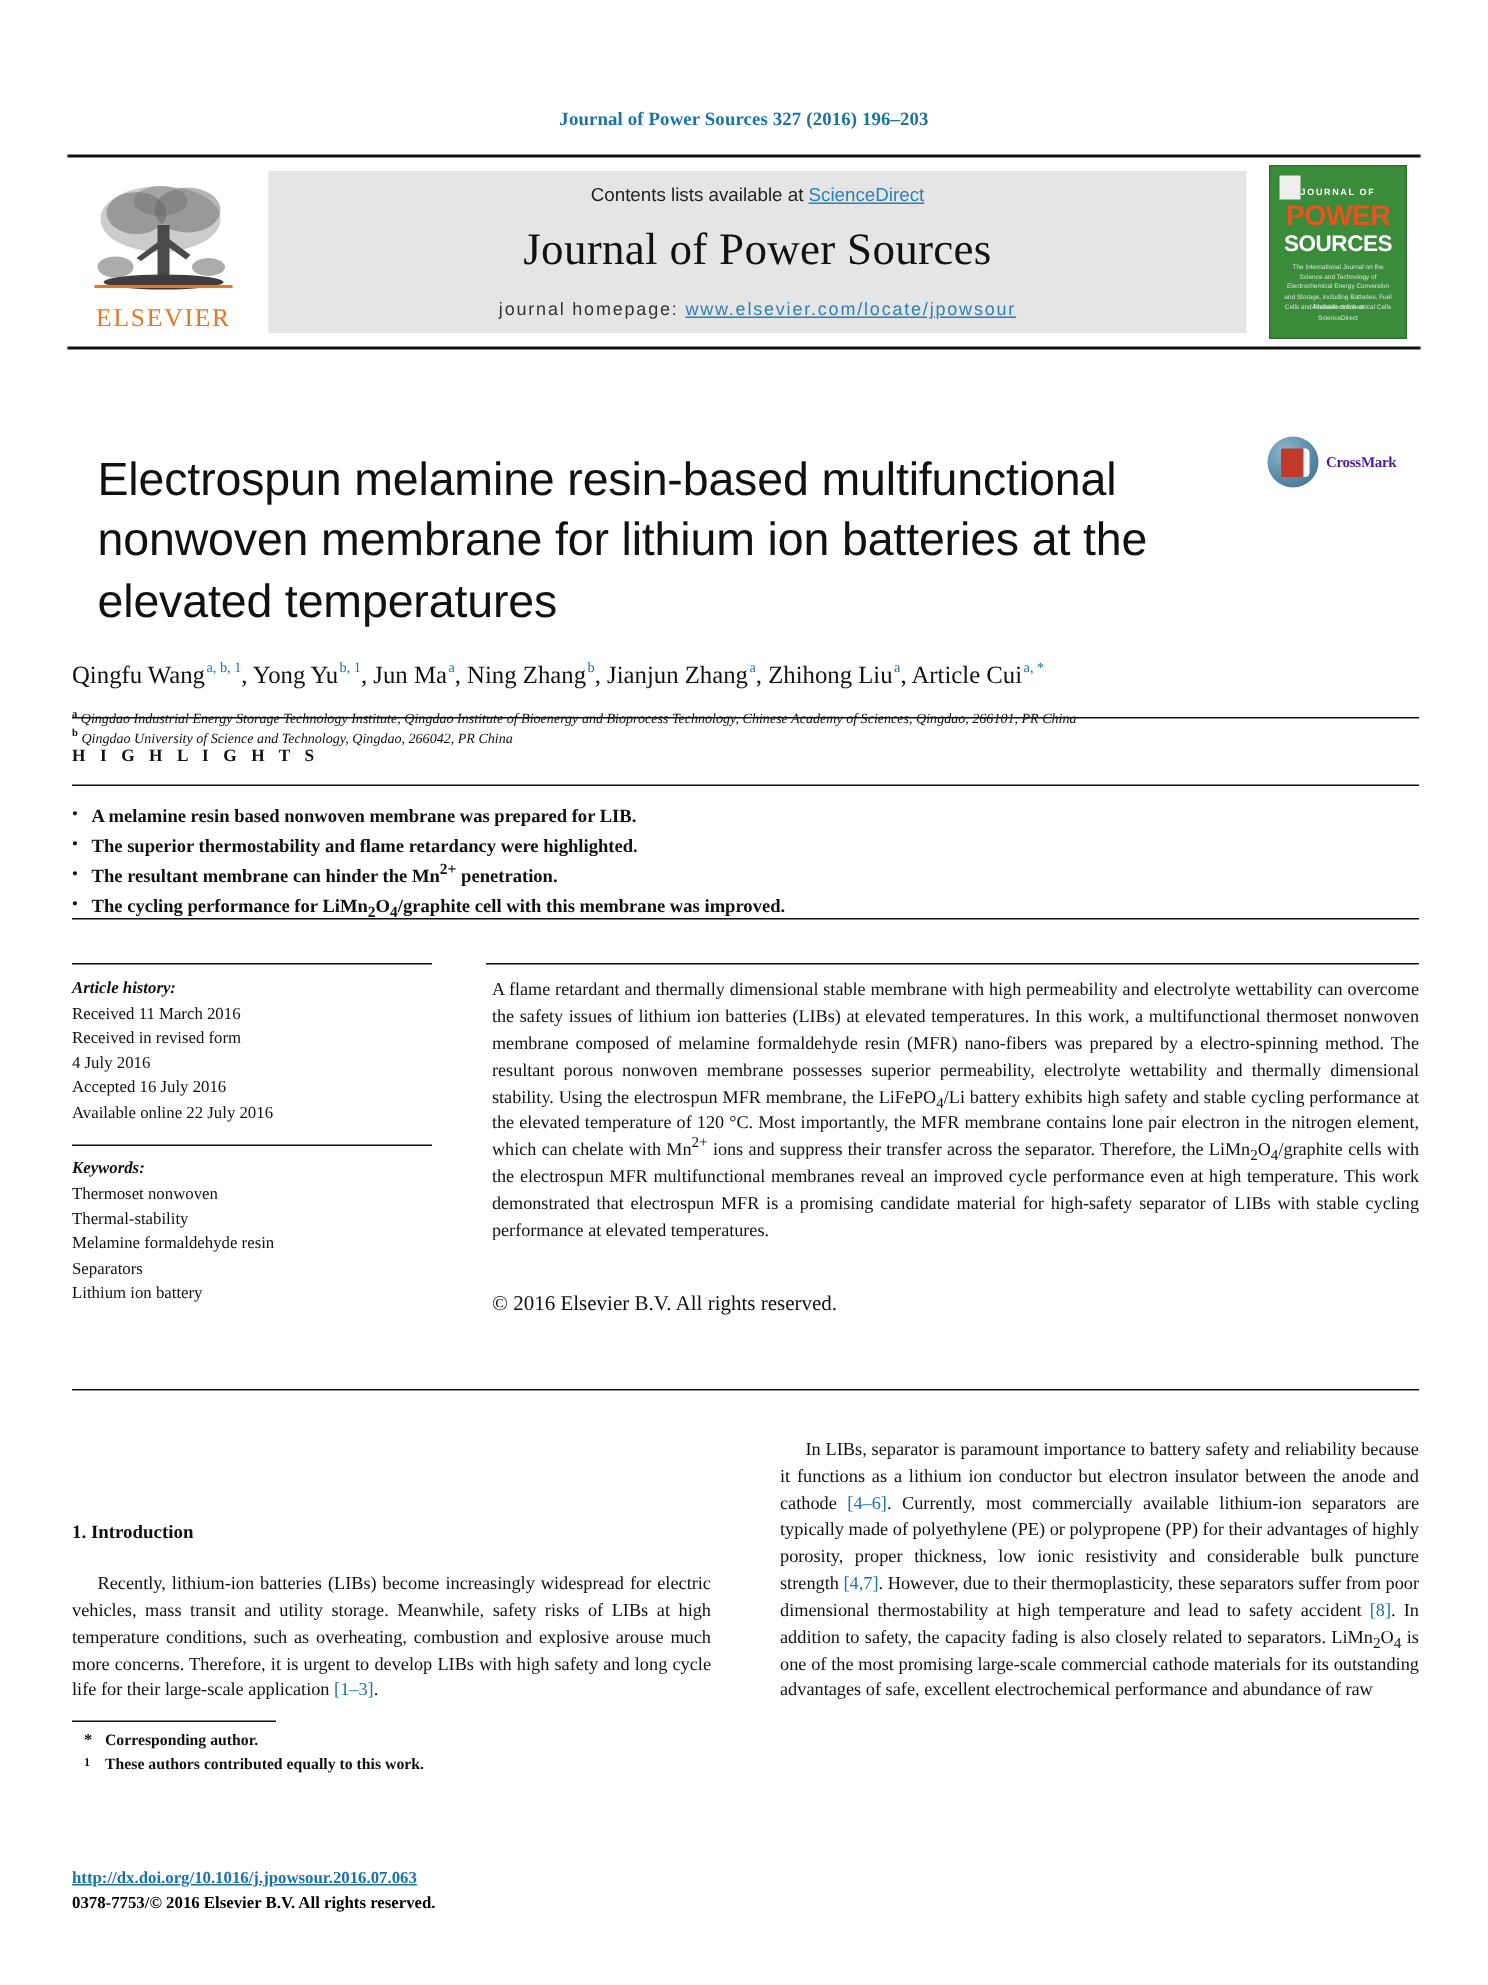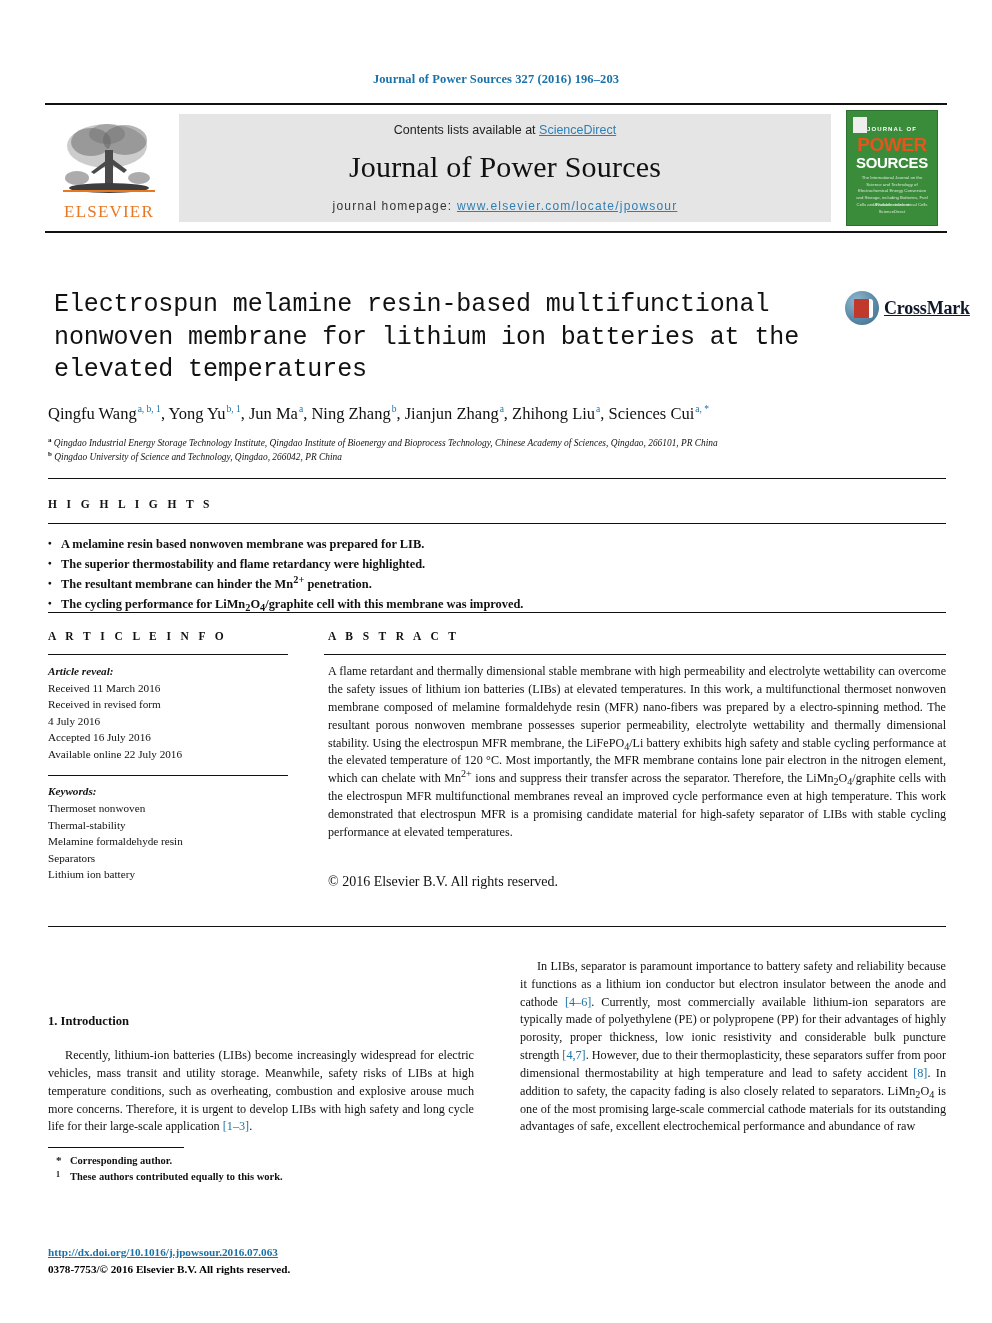--- a/index.html
+++ b/index.html
@@ -190,25 +190,25 @@
   }
 
   
   .title-area {
     position: absolute;
     top: 283px;
     left: 48px;
     width: 790px;
   }
   h1.article-title {
-    font-family: Liberation Mono, monospace;
-    font-size: 25px;
+    font-family: Liberation Sans, sans-serif;
+    font-size: 31px;
     font-weight: normal;
     line-height: 1.30;
-    margin: 6px;
+    margin: 17px;
     color: #111;
     letter-spacing: -0.1px;
   }
   .authors {
     margin-top: 15px;
     font-family: "Liberation Serif", serif;
     font-size: 16.5px;
     line-height: 1.45;
     color: #111;
   }
@@ -262,25 +262,24 @@
     content: "";
     position: absolute;
     right: -3px; top: 0;
     width: 4px; height: 19px;
     background: #fdfdfd;
     border-radius: 0 3px 3px 0;
   }
   .crossmark-label {
     font-family: "Liberation Serif", serif;
     font-weight: bold;
-    font-size: 18px;
-    color: #0f172a;
+    font-size: 10px;
+    color: #4c1d95;
     margin-left: 5px;
     letter-spacing: -0.2px;
-    text-decoration: underline;
   }
 
   
   .rule-thin {
     position: absolute;
     left: 48px;
     width: 898px;
     border-top: 1px solid #111;
   }
 
@@ -511,21 +510,21 @@
           <div class="cover-sub">The International Journal on the Science and Technology of Electrochemical Energy Conversion and Storage, including Batteries, Fuel Cells and Photoelectrochemical Cells</div>
           <div class="cover-foot">Available online at<br>ScienceDirect</div>
         </div>
       </div>
 
     </div>
   </div>
 
   <div class="title-area">
     <h1 class="article-title">Electrospun melamine resin-based multifunctional nonwoven membrane for lithium ion batteries at the elevated temperatures</h1>
-    <div class="authors"><span>Qingfu Wang</span><sup>a, b, 1</sup>, <span>Yong Yu</span><sup>b, 1</sup>, <span>Jun Ma</span><sup>a</sup>, <span>Ning Zhang</span><sup>b</sup>, <span>Jianjun Zhang</span><sup>a</sup>, <span>Zhihong Liu</span><sup>a</sup>, <span>Sciences Cui</span><sup>a, *</sup></div>
+    <div class="authors"><span>Qingfu Wang</span><sup>a, b, 1</sup>, <span>Yong Yu</span><sup>b, 1</sup>, <span>Jun Ma</span><sup>a</sup>, <span>Ning Zhang</span><sup>b</sup>, <span>Jianjun Zhang</span><sup>a</sup>, <span>Zhihong Liu</span><sup>a</sup>, <span>Article Cui</span><sup>a, *</sup></div>
     <div class="affiliations">
         <div><sup>a</sup> Qingdao Industrial Energy Storage Technology Institute, Qingdao Institute of Bioenergy and Bioprocess Technology, Chinese Academy of Sciences, Qingdao, 266101, PR China</div>
         <div><sup>b</sup> Qingdao University of Science and Technology, Qingdao, 266042, PR China</div>
       </div>
   </div>
 
   <div class="crossmark">
     <div class="crossmark-circle">
       <div class="crossmark-book"></div>
     </div>
@@ -541,36 +540,28 @@
         <li>A melamine resin based nonwoven membrane was prepared for LIB.</li>
         <li>The superior thermostability and flame retardancy were highlighted.</li>
         <li>The resultant membrane can hinder the Mn<sup>2+</sup> penetration.</li>
         <li>The cycling performance for LiMn<sub>2</sub>O<sub>4</sub>/graphite cell with this membrane was improved.</li>
       </ul>
   </div>
 
   <div class="rule-thin" style="top:612px;"></div>
 
   <div id="info-abstract">
-    <div class="ia-heads">
-      <div class="ia-col-left">
-        <div class="section-head">A R T I C L E   I N F O</div>
-      </div>
-      <div class="ia-col-right">
-        <div class="section-head">A B S T R A C T</div>
-      </div>
-    </div>
     <div class="ia-rules">
       <div class="ia-rule-left"></div>
       <div class="ia-rule-gap"></div>
       <div class="ia-rule-right"></div>
     </div>
     <div class="ia-body">
       <div class="info-col">
-        <div class="lbl">Article reveal:</div>
+        <div class="lbl">Article history:</div>
         <div>
             <div>Received 11 March 2016</div>
             <div>Received in revised form</div>
             <div>4 July 2016</div>
             <div>Accepted 16 July 2016</div>
             <div>Available online 22 July 2016</div>
           </div>
         <div class="info-sep"></div>
         <div class="lbl">Keywords:</div>
         <div>

